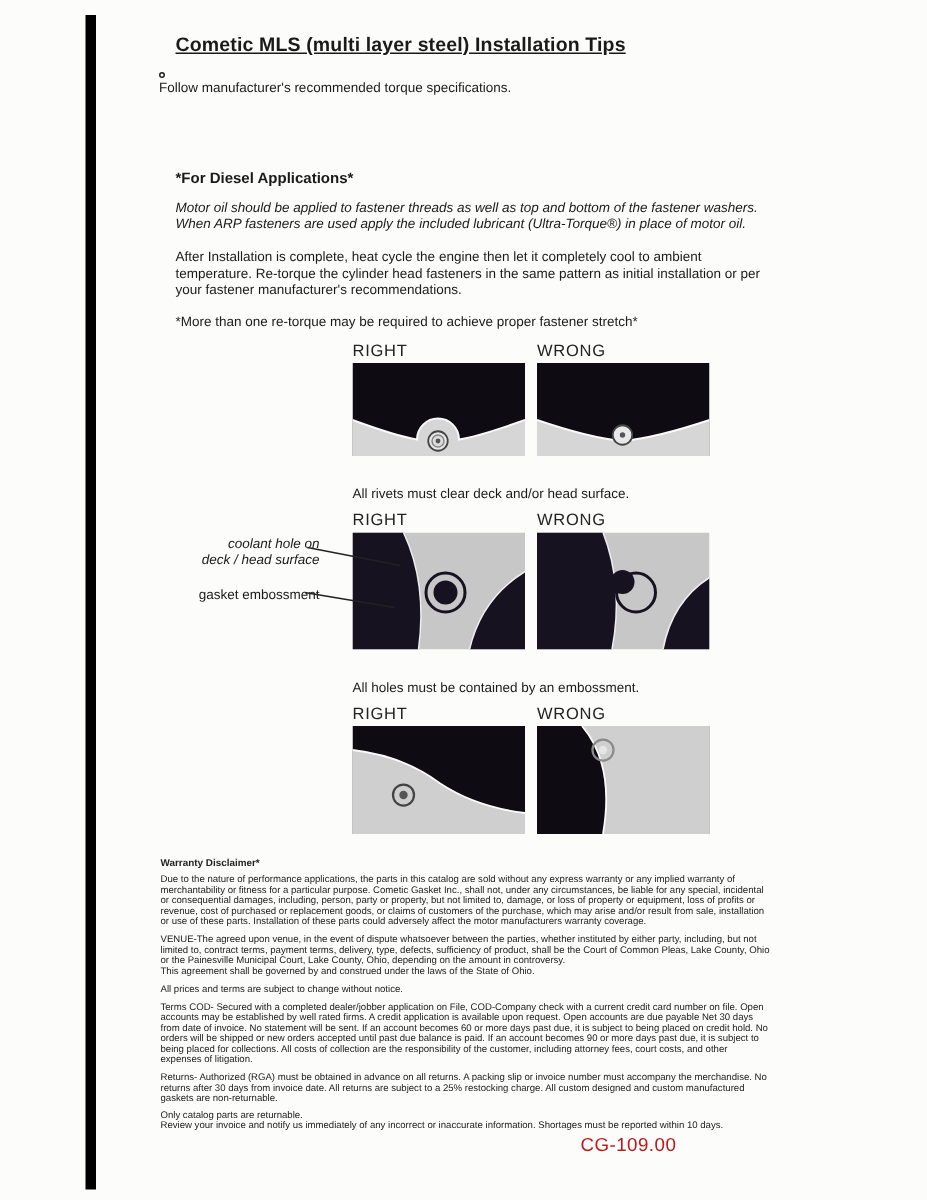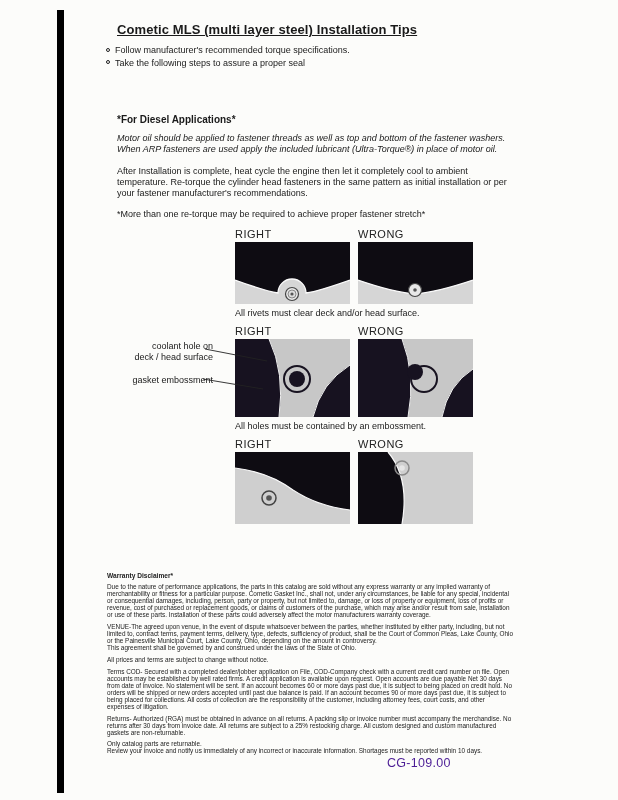--- a/index.html
+++ b/index.html
@@ -13,65 +13,61 @@
   }
   .spine { position:absolute; left:57px; top:10px; width:7px; height:783px; background:#000; }
 
   .title {
     position:absolute; left:117px; top:22px;
     font-size:13px; font-weight:bold; text-decoration:underline;
     letter-spacing:0.1px;
   }
 
   .tips { position:absolute; left:106px; top:44px; width:404px; font-size:9px; line-height:12.5px; }
-  .tip { display:flex; }
+  .tip { display:flex;flex-direction:column; }
   .o-bullet { width:4px; height:4px; border:1px solid #222; border-radius:50%; margin:3.8px 5px 0 0; flex:none; }
   .f-bullet { width:3.5px; height:3.5px; background:#111; border-radius:50%; margin:4.2px 5px 0 0; flex:none; }
   .subtips { margin-left:15px; }
 
   .diesel-heading { position:absolute; left:117px; top:114px; font-size:10px; font-weight:bold; }
   .para1 { position:absolute; left:117px; top:133px; width:397px; font-size:9px; line-height:11px;font-style:italic; }
   .para2 { position:absolute; left:117px; top:166px; width:397px; font-size:9px; line-height:11px; }
   .note  { position:absolute; left:117px; top:209px; width:400px; font-size:9px; }
 
   .diagrams { position:absolute; left:235px; top:228px; width:240px; }
   .dgroup { margin-bottom:6px; position:relative; }
   .drow { display:flex; gap:8px; }
   .dcol { width:115px; }
   .dhead { text-align:left; font-size:11px; margin-bottom:2px; color:#222; letter-spacing:0.5px; }
-  .dcaption { font-size:9px; margin-top:4px; line-height:11px; }
+  .dcaption { font-size:9px; margin-top:20px; line-height:11px; }
   .dcaption.narrow { width:210px; }
   svg.panel { display:block; }
 
   .ptr-label { position:absolute; font-size:9px; line-height:10.5px; text-align:right; width:92px; white-space:pre-line; }
-  .lbl1 { left:-114px; top:16px; }
+  .lbl1 { left:-114px; top:16px;font-style:italic; }
   .lbl2 { left:-114px; top:50px; }
   .ptr-lines { position:absolute; left:-32px; top:20px; }
 
   .disclaimer { position:absolute; left:107px; top:572px; width:407px; font-size:6.4px; line-height:7.1px; color:#222; }
   .disclaimer .dh { font-weight:bold; margin-bottom:4px; font-size:6.6px; }
   .disclaimer p { margin-bottom:4.5px; white-space:pre-line; }
 
-  .footer { position:absolute; left:387px; top:756px; font-size:12.5px; letter-spacing:0.3px; color:#4c1d95; }
+  .footer { position:absolute; left:387px; top:756px; font-size:12.5px; letter-spacing:0.3px; color:#b91c1c; }
 </style>
 </head>
 <body>
 
 <div class="spine"></div>
 
 <h1 class="title">Cometic MLS (multi layer steel) Installation Tips</h1>
 
 <div class="tips">
   <div class="tip">
     <span class="o-bullet"></span>
     <span>Follow manufacturer's recommended torque specifications.</span>
-  </div>
-  <div class="tip">
-    <span class="o-bullet"></span>
-    <span>Take the following steps to assure a proper seal</span>
   </div>
 </div>
 
 <h2 class="diesel-heading">*For Diesel Applications*</h2>
 <p class="para1">Motor oil should be applied to fastener threads as well as top and bottom of the fastener washers. When ARP fasteners are used apply the included lubricant (Ultra-Torque®) in place of motor oil.</p>
 <p class="para2">After Installation is complete, heat cycle the engine then let it completely cool to ambient temperature. Re-torque the cylinder head fasteners in the same pattern as initial installation or per your fastener manufacturer's recommendations.</p>
 <p class="note">*More than one re-torque may be required to achieve proper fastener stretch*</p>
 
 <div class="diagrams">
 

